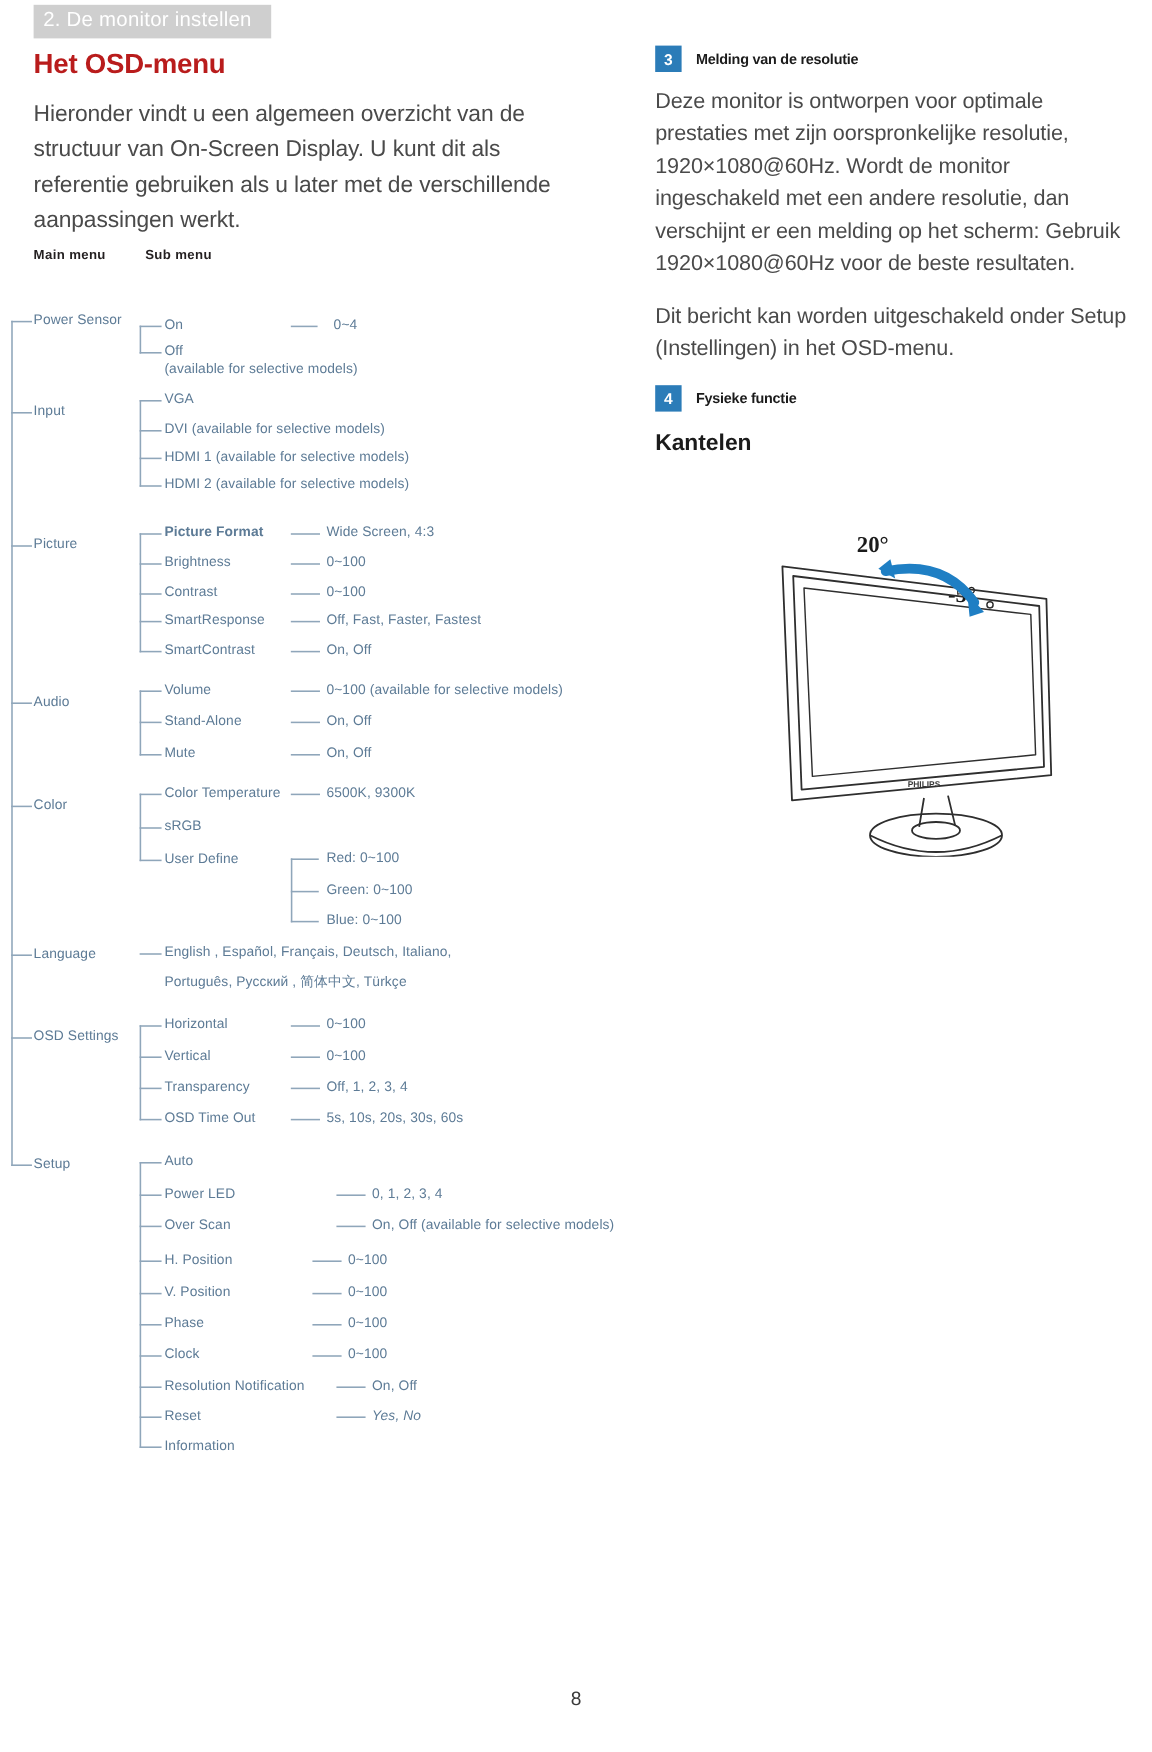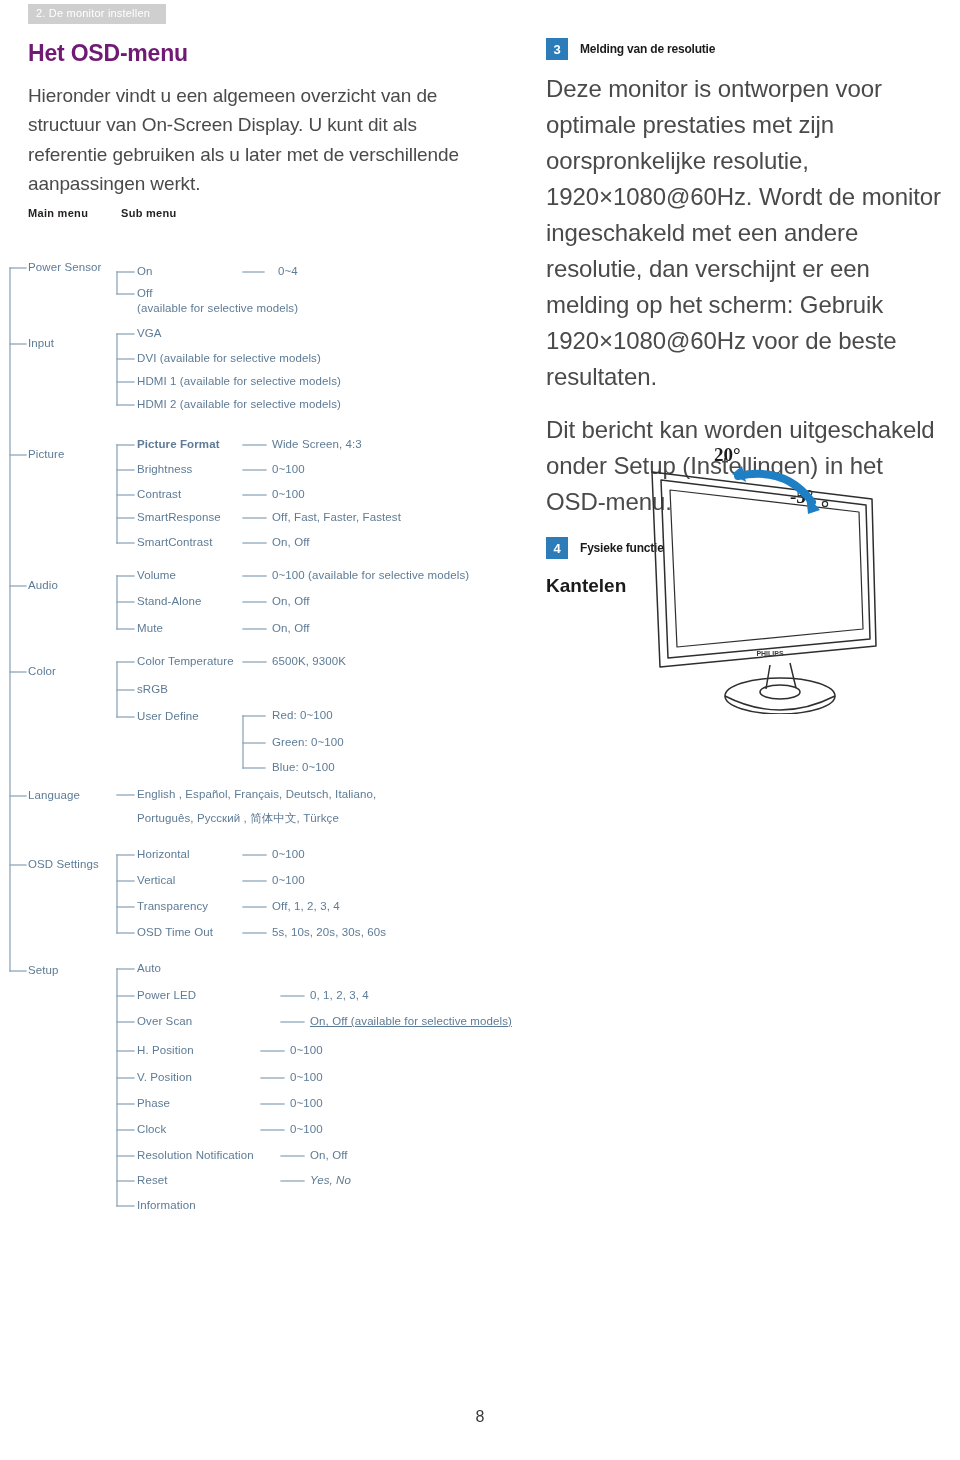--- a/index.html
+++ b/index.html
@@ -13,37 +13,37 @@
     overflow: hidden;
   }
 
   
   .header-band {
     position: absolute;
     left: 28px;
     top: 4px;
     background: #cfcfcf;
     color: #ffffff;
-    font-size: 11px;
+    font-size: 17px;
     letter-spacing: 0.2px;
     padding: 3px 16px 5px 8px;
     white-space: nowrap;
   }
 
   
   .left-col {
     position: absolute;
     left: 28px;
     top: 40px;
     width: 500px;
   }
   .h1 {
     font-size: 23px;
     font-weight: bold;
-    color: #701a75;
+    color: #b91c1c;
     letter-spacing: -0.2px;
     margin-bottom: 14px;
   }
   .intro {
     font-size: 19px;
     line-height: 1.55;
     color: #4a4a4a;
     font-weight: 300;
     letter-spacing: -0.1px;
     width: 455px;
@@ -106,21 +106,21 @@
     justify-content: center;
     flex: none;
   }
   .sec-title {
     font-size: 12px;
     font-weight: bold;
     color: #1b1b1b;
     letter-spacing: -0.2px;
   }
   .body-p {
-    font-size: 24px;
+    font-size: 18px;
     line-height: 1.5;
     color: #4a4a4a;
     font-weight: 300;
     letter-spacing: -0.1px;
     margin-bottom: 17px;
   }
   .sub-head {
     font-size: 19px;
     font-weight: bold;
     color: #1b1b1b;
@@ -313,21 +313,21 @@
     <div class="tree-label val" style="top: 622px; left: 272px;">On, Off</div>
     <div class="tree-label val" style="top: 655px; left: 272px;">6500K, 9300K</div>
     <div class="tree-label val" style="top: 709px; left: 272px;">Red: 0~100</div>
     <div class="tree-label val" style="top: 736px; left: 272px;">Green: 0~100</div>
     <div class="tree-label val" style="top: 761px; left: 272px;">Blue: 0~100</div>
     <div class="tree-label val" style="top: 848px; left: 272px;">0~100</div>
     <div class="tree-label val" style="top: 874px; left: 272px;">0~100</div>
     <div class="tree-label val" style="top: 900px; left: 272px;">Off, 1, 2, 3, 4</div>
     <div class="tree-label val" style="top: 926px; left: 272px;">5s, 10s, 20s, 30s, 60s</div>
     <div class="tree-label val" style="top: 989px; left: 310px;">0, 1, 2, 3, 4</div>
-    <div class="tree-label val" style="top: 1015px; left: 310px; text-decoration: underline;">On, Off (available for selective models)</div>
+    <div class="tree-label val" style="top: 1015px; left: 310px;">On, Off (available for selective models)</div>
     <div class="tree-label val" style="top: 1044px; left: 290px;">0~100</div>
     <div class="tree-label val" style="top: 1071px; left: 290px;">0~100</div>
     <div class="tree-label val" style="top: 1097px; left: 290px;">0~100</div>
     <div class="tree-label val" style="top: 1123px; left: 290px;">0~100</div>
     <div class="tree-label val" style="top: 1149px; left: 310px;">On, Off</div>
     <div class="tree-label val" style="top: 1174px; left: 310px; font-style: italic;">Yes, No</div>
     <div class="tree-label sub" style="top: 788px;">English , Español, Français, Deutsch, Italiano,</div>
     <div class="tree-label sub" style="top: 811px;">Português, Русский , 简体中文, Türkçe</div>
   </div>
 

